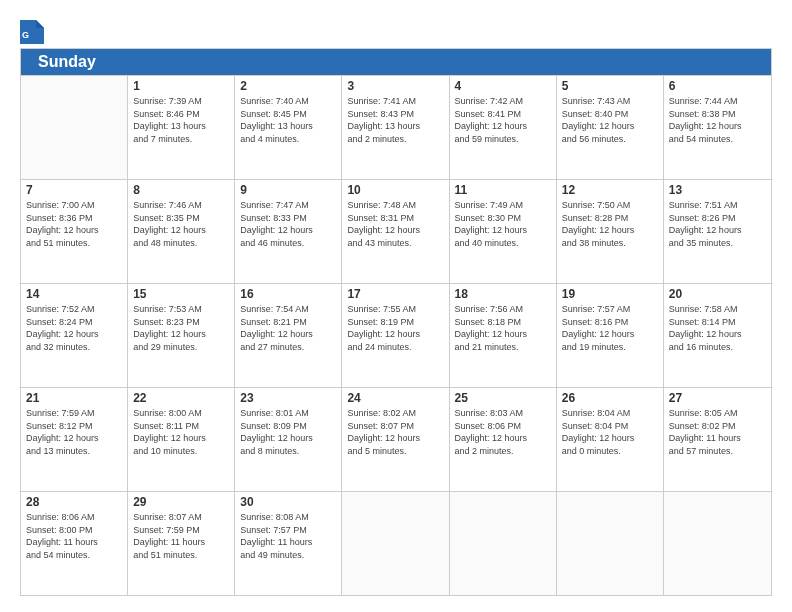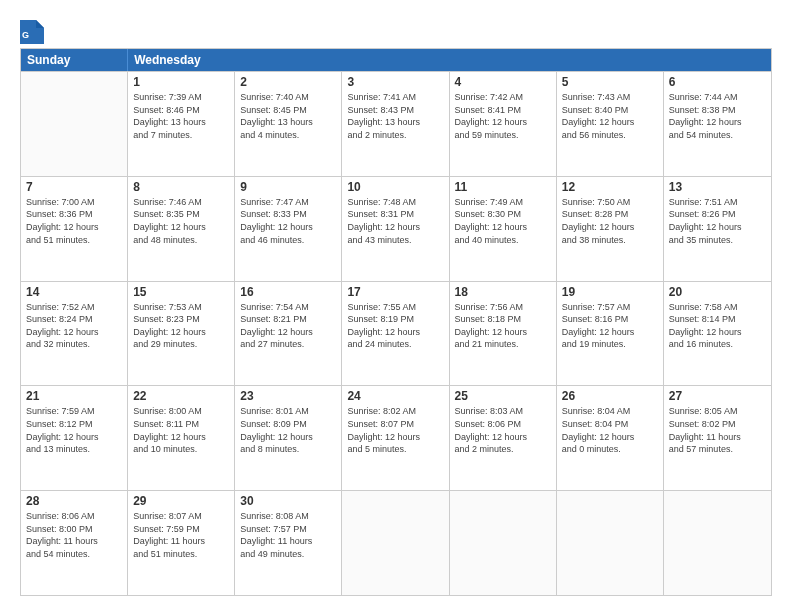--- a/index.html
+++ b/index.html
@@ -66,23 +66,23 @@
       flex-direction: column;
       border: 1px solid #ccc;
     }
     .cal-header-row {
       display: grid;
       grid-template-columns: repeat(7, 1fr);
       background: #2a6db5;
     }
     .cal-header-cell {
       color: #fff;
-      font-size: 12px;
+      font-size: 16px;
       font-weight: bold;
-      padding: 4px 6px;
+      padding: 4px 17px;
       text-align: left;
       border-right: 1px solid #4a8dd5;
     }
     .cal-header-cell:last-child { border-right: none; }
     .cal-body {
       flex: 1;
       display: flex;
       flex-direction: column;
     }
     .cal-week {
@@ -133,21 +133,20 @@
     </div>
     <div class="title-block">
       <div class="month-title"></div>
       <div class="subtitle"></div>
     </div>
   </div>
 
   <div class="calendar">
     <div class="cal-header-row">
     <div class="cal-header-cell">Sunday</div>
-        <div class="cal-header-cell">Wednesday</div>
       </div>
     <div class="cal-body">
     <div class="cal-week">
           <div class="cal-cell empty"></div>
           <div class="cal-cell">
             <span class="day-number">1</span>
             <span class="cell-line">Sunrise: 7:39 AM</span>
             <span class="cell-line">Sunset: 8:46 PM</span>
             <span class="cell-line">Daylight: 13 hours</span>
             <span class="cell-line">and 7 minutes.</span>

